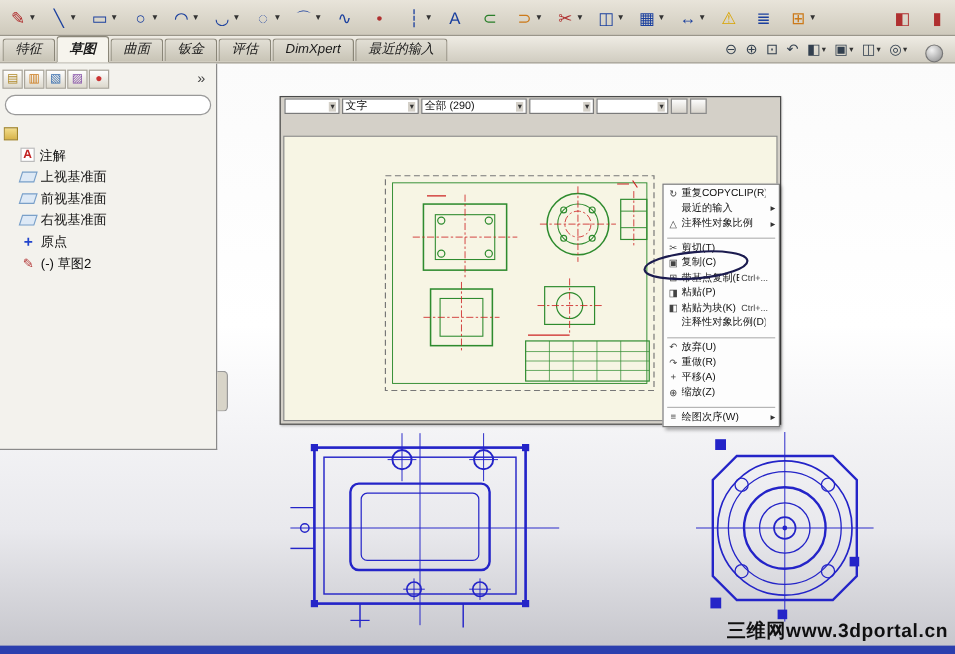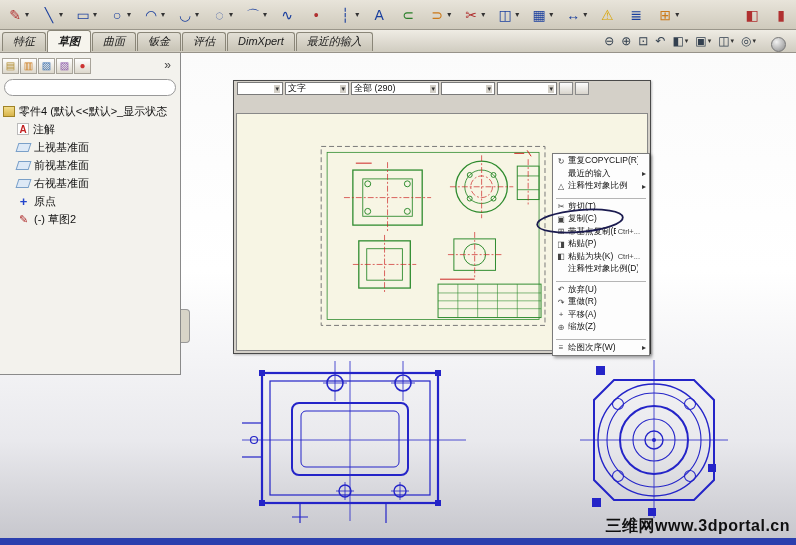--- a/index.html
+++ b/index.html
@@ -520,21 +520,20 @@
         <span class="ptab" style="color: rgb(204, 122, 26);">▥</span>
         <span class="ptab" style="color: rgb(58, 111, 176);">▧</span>
         <span class="ptab" style="color: rgb(136, 85, 170);">▨</span>
         <span class="ptab" style="color: rgb(204, 51, 51);">●</span>
       </div>
     <span class="pchev" style="position:absolute;right:4px;top:5px;">»</span>
     <div class="pill"></div>
     <div class="tree">
       <div class="trow root">
         <span class="ticon part"></span>
-        <span class="tlabel">零件4 (默认&lt;&lt;默认&gt;_显示状态</span>
       </div>
       <div>
 
           <div class="trow child">
             <span class="ticon annotation">
               <span>A</span>
             </span>
             <span class="tlabel">注解</span>
           </div>
           <div class="trow child">

